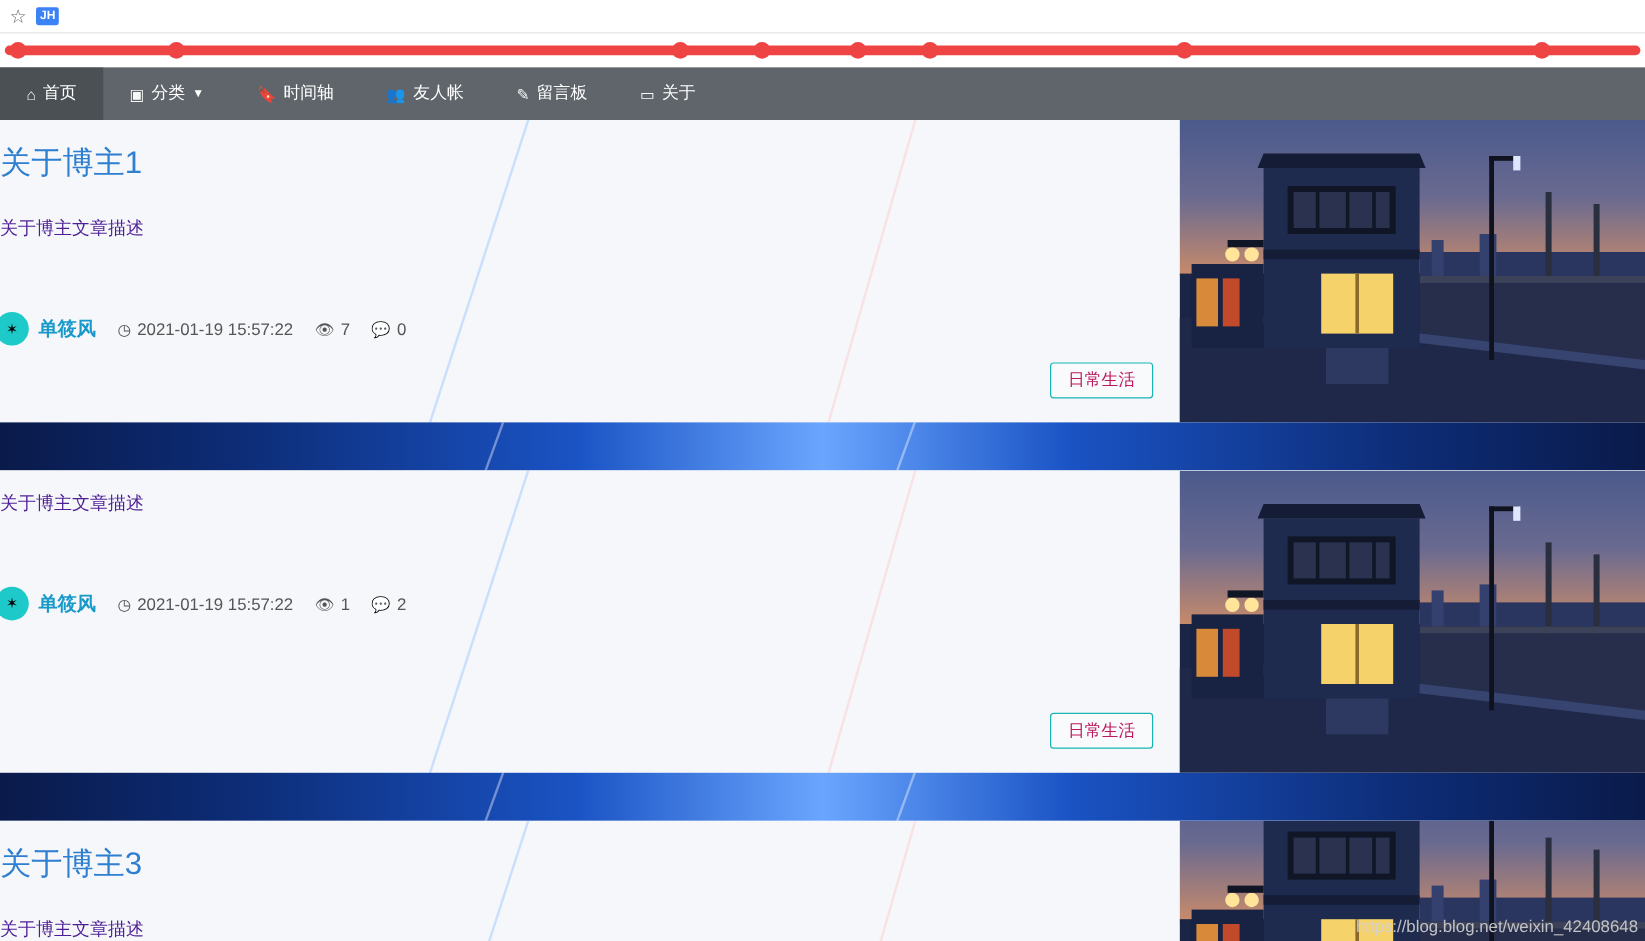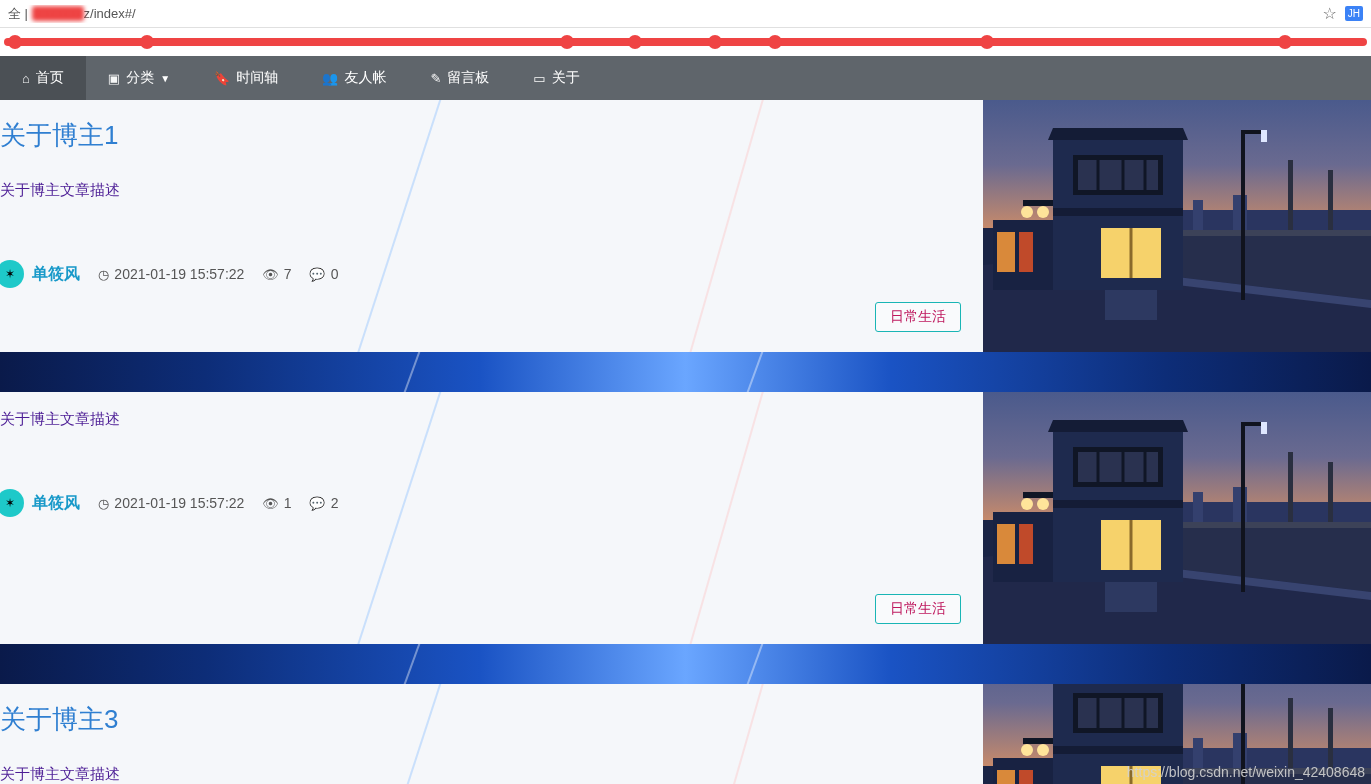--- a/index.html
+++ b/index.html
@@ -1,21 +1,21 @@
 <!DOCTYPE html>
 <html><head>
 <meta charset="utf-8">
 <style>
   *{box-sizing:border-box;margin:0;padding:0}
   body{font-family:"Helvetica Neue",Arial,"Microsoft YaHei",sans-serif;background:#eef0f3;color:#333;overflow-x:hidden}
   
   .chrome-bar{height:28px;background:#fff;display:flex;align-items:center;padding:0 8px;font-size:13px;color:#555;border-bottom:1px solid #e0e0e0}
   .chrome-bar .url{flex:1;white-space:nowrap;overflow:hidden}
   .star{color:#666;font-size:16px;margin-right:8px}
-  .jh-badge{background:#3b82f6;color:#fff;font-size:10px;font-weight:normal;padding:2px 3px;border-radius:2px}
+  .jh-badge{background:#3b82f6;color:#fff;font-size:10px;font-weight:bold;padding:2px 3px;border-radius:2px}
   
   .scribble{height:28px;position:relative;background:#fff}
   .scribble:before{content:"";position:absolute;left:4px;right:4px;top:10px;height:8px;background:#ef4444;border-radius:6px}
   .scribble .dot{position:absolute;width:14px;height:14px;background:#ef4444;border-radius:50%;top:7px}
   
   .nav{background:#5f656b;display:flex;align-items:stretch;height:44px;font-size:14px}
   .nav-item{display:flex;align-items:center;gap:6px;color:#fff;padding:0 22px;cursor:pointer;white-space:nowrap}
   .nav-item.active{background:#4b5055}
   .nav-item .ico{font-size:13px;opacity:.95}
   .caret{font-size:10px}
@@ -38,23 +38,20 @@
   .divider:before{left:30%;top:-70px}
   .divider:after{left:55%;top:-70px}
   .post:before{content:"";position:absolute;left:28%;top:-40px;width:2px;height:420px;background:rgba(120,180,255,.35);transform:rotate(18deg);pointer-events:none}
   .post:after{content:"";position:absolute;left:52%;top:-40px;width:2px;height:420px;background:rgba(255,180,180,.3);transform:rotate(16deg);pointer-events:none}
   .watermark{position:fixed;right:6px;bottom:4px;color:rgba(210,210,210,.9);font-size:14px;pointer-events:none;z-index:99}
 </style>
 </head>
 <body>
 
 <div class="chrome-bar">
-  <span class="url">
-    <span>全 | </span><span style="filter:blur(2px);background:#e44;color:#e44;border-radius:3px">xxxxxxxx</span><span>z/index#/</span>
-  </span>
   <span class="star">☆</span>
   <span class="jh-badge">JH</span>
 </div>
 <div class="scribble">
   <span class="dot" style="left:8px"></span>
     <span class="dot" style="left:140px"></span>
     <span class="dot" style="left:560px"></span>
   <span class="dot" style="left:628px"></span>
     <span class="dot" style="left:708px"></span>
     <span class="dot" style="left:768px"></span>
@@ -293,13 +290,13 @@
   <rect x="258" y="30" width="4" height="170" fill="#10131e"></rect>
   <rect x="258" y="30" width="24" height="4" fill="#10131e"></rect>
   <rect x="278" y="30" width="6" height="12" fill="#dfe7ff"></rect>
 
   <rect x="122" y="190" width="52" height="30" fill="#3a4a78" opacity="0.5"></rect>
 </svg>
 </div>
     </div>
   </div>
 
-<div class="watermark">https://blog.csdn.net/weixin_42408648</div>
+<div class="watermark">https://blog.blog.net/weixin_42408648</div>
 
 </body></html>

